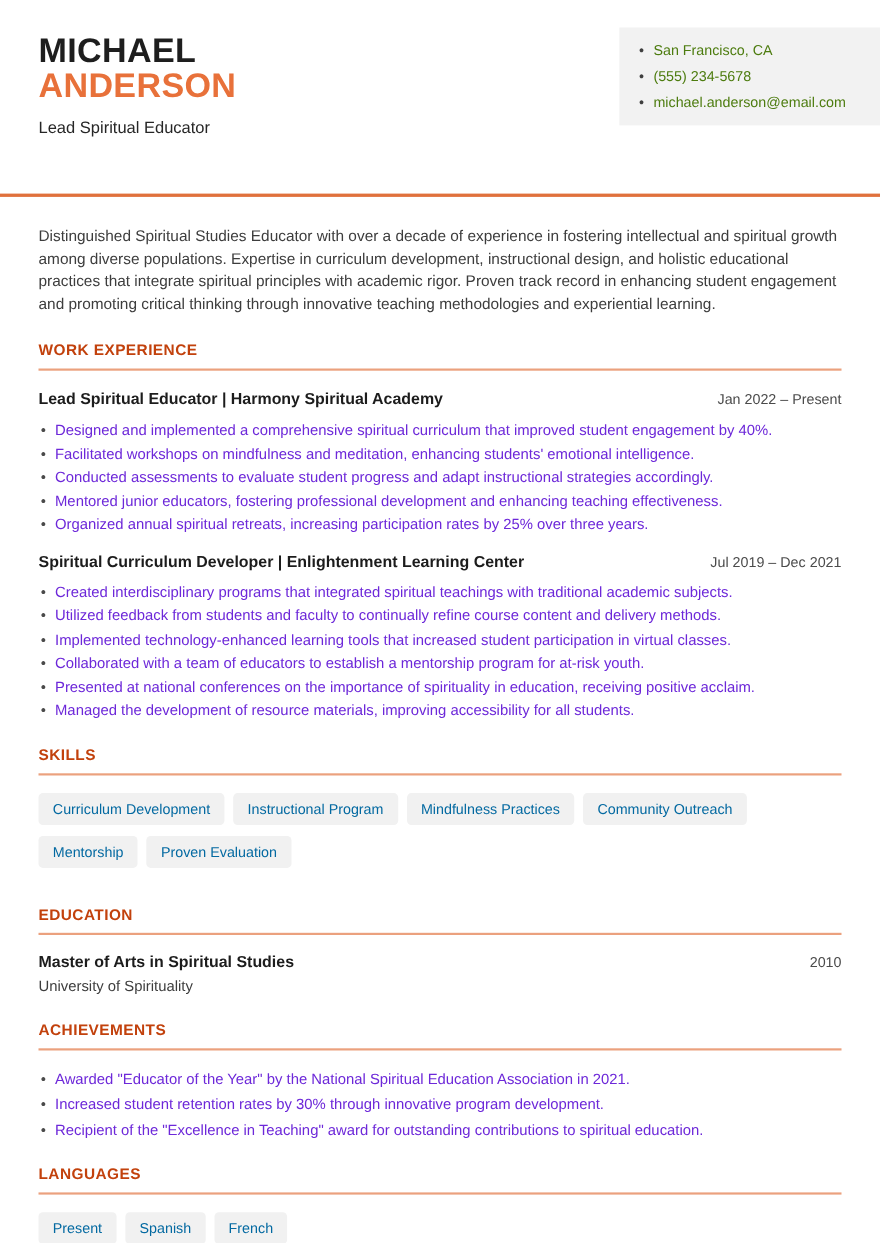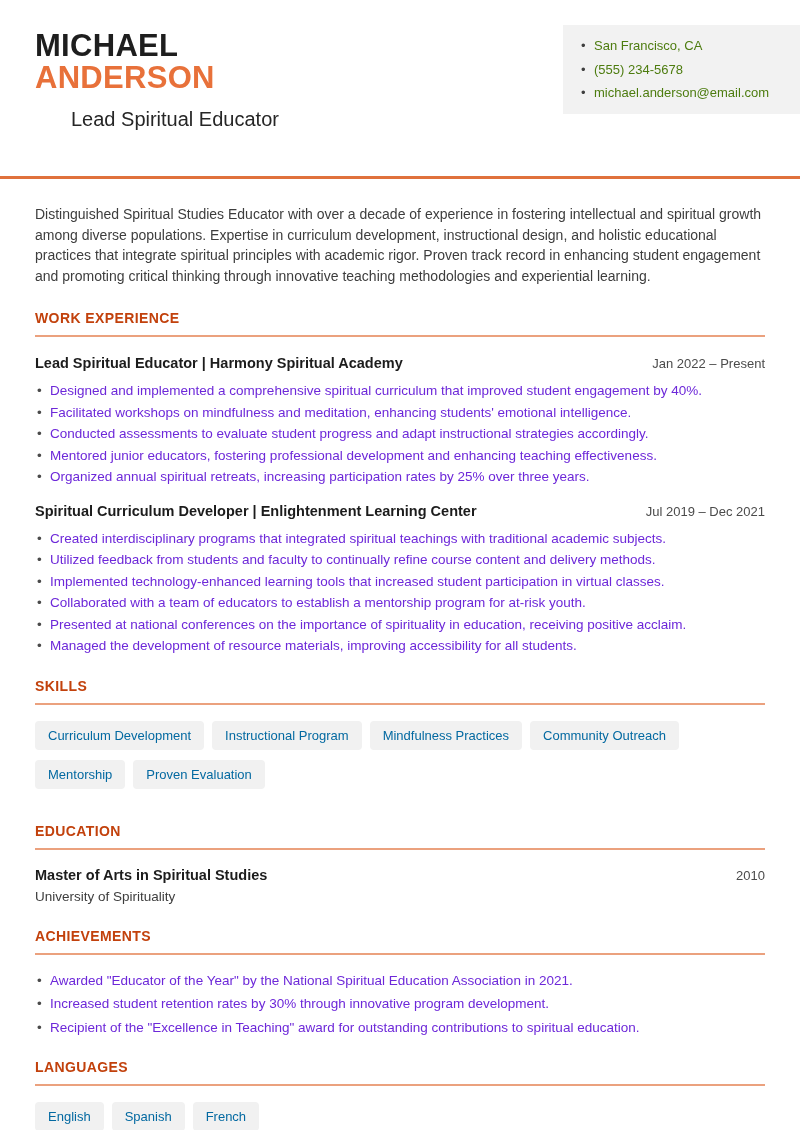--- a/index.html
+++ b/index.html
@@ -11,21 +11,21 @@
     font-family: "Liberation Sans", "DejaVu Sans", sans-serif;
     color: #3c3c3c;
     -webkit-font-smoothing: antialiased;
   }
   .page { width: 800px; min-height: 1130px; position: relative; }
 
   
   .header-wrap { position: relative; padding: 30px 35px 0 35px; height: 176px; }
   .name { font-size: 31px; font-weight: 800; letter-spacing: 0.3px; line-height: 32px; color: #1e1e1e; }
   .name.last { color: #E8713A; }
-  .header-job-title { margin-top: 14px; font-size: 20px; color: #262626; margin-left: 36px; }
+  .header-job-title { margin-top: 14px; font-size: 15px; color: #262626; }
   .contact-card {
     position: absolute; top: 25px; right: 0;
     width: 237px; background: #f2f2f2;
     padding: 14px 10px 14px 18px;
   }
   .contact-card ul { list-style: none; margin: 0; padding: 0; }
   .contact-card li {
     position: relative; padding-left: 13px;
     font-size: 13px; line-height: 14px; color: #4d7c0f;
     margin-bottom: 9.5px;
@@ -162,20 +162,20 @@
         <li>Awarded "Educator of the Year" by the National Spiritual Education Association in 2021.</li>
         <li>Increased student retention rates by 30% through innovative program development.</li>
         <li>Recipient of the "Excellence in Teaching" award for outstanding contributions to spiritual education.</li>
       </ul>
     </section>
 
     <section>
       <h2 class="sec-heading">LANGUAGES</h2>
       <div class="sec-divider"></div>
       <div class="pills">
-        <span class="pill">English</span>
+        <span class="pill">Present</span>
         <span class="pill">Spanish</span>
         <span class="pill">French</span>
       </div>
     </section>
 
   </div>
 </div>
 
 </body></html>

